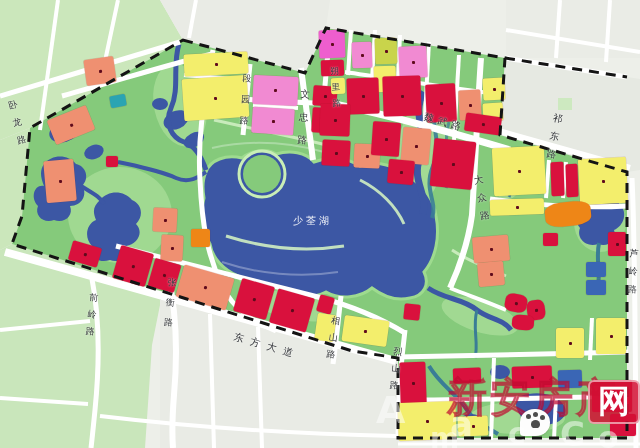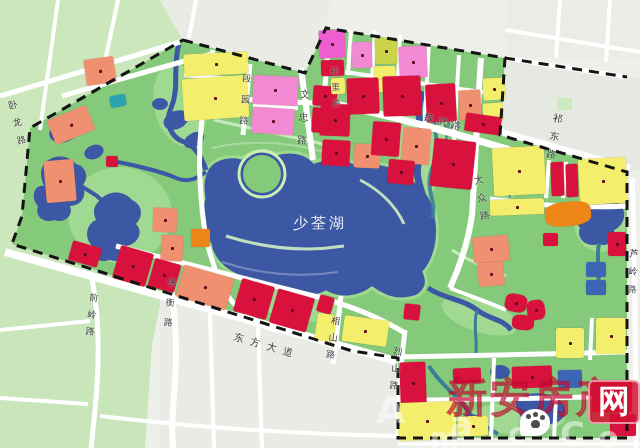--- a/index.html
+++ b/index.html
@@ -4,21 +4,21 @@
 <style>
   html,body{margin:0;padding:0;background:#666;}
   .stage{position:relative;width:640px;height:448px;overflow:hidden;background:#edefe9;
          font-family:"DejaVu Sans","Liberation Sans",sans-serif;}
   .stage svg{position:absolute;left:0;top:0;}
   #parcels,#labels,#wmark{position:absolute;left:0;top:0;width:640px;height:448px;pointer-events:none;}
   .parcel{position:absolute;border-radius:2px;box-shadow:0 0 0 0.5px rgba(120,30,30,.15);}
   .parcel .dot{position:absolute;left:50%;top:50%;width:3px;height:3px;margin:-1.5px;background:#5f0a1c;border-radius:1px;}
   .roadlabel{position:absolute;color:#33353a;font-weight:500;white-space:nowrap;text-shadow:0 0 2px rgba(255,255,255,.85);}
   .roadlabel .ch{display:block;text-align:center;}
-  .lakelabel{position:absolute;color:#ffffff;font-size:15px;letter-spacing:3px;opacity:.92;}
+  .lakelabel{position:absolute;color:#ffffff;font-size:10px;letter-spacing:3px;opacity:.92;}
   .wm-big{position:absolute;font-weight:bold;font-size:40px;letter-spacing:3px;
           color:rgba(213,28,62,.5);-webkit-text-stroke:1px rgba(180,0,40,.45);}
   .wm-box{position:absolute;display:flex;align-items:center;justify-content:center;
           background:rgba(210,16,52,.85);border:2px solid rgba(255,255,255,.55);border-radius:6px;
           color:#fff;font-weight:bold;font-size:32px;}
   .wm-letter{position:absolute;color:rgba(255,255,255,.5);font-weight:bold;}
   .logo{position:absolute;display:flex;align-items:center;}
   .logo .bubble{position:relative;width:30px;height:27px;background:#fdfdfd;border-radius:48% 48% 48% 12%;
                 box-shadow:0 0 2px rgba(0,0,0,.25);}
   .logo .bubble i{position:absolute;background:#4d4d4d;border-radius:50%;}

